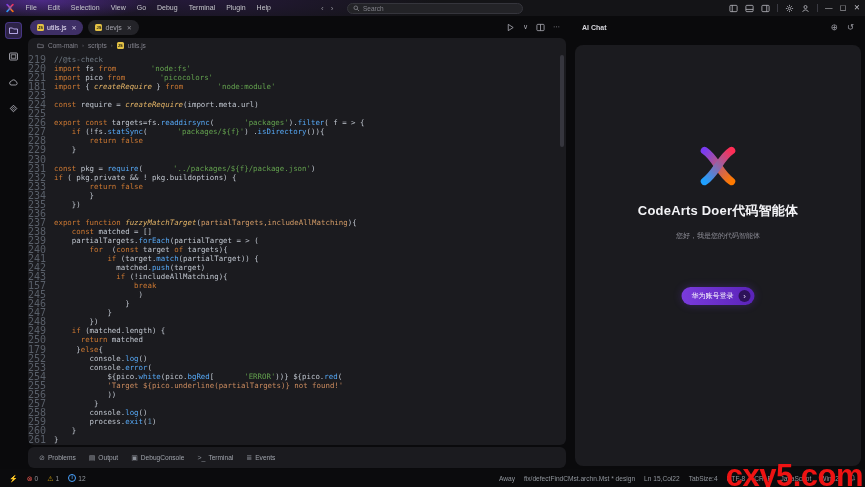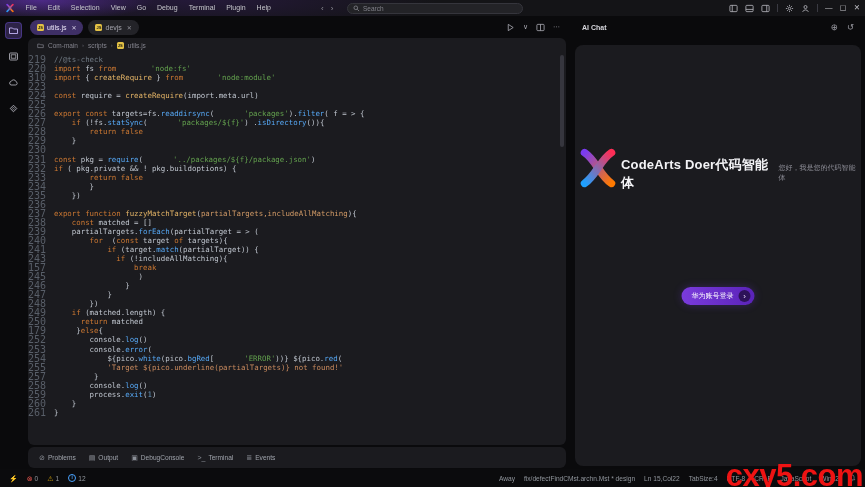--- a/index.html
+++ b/index.html
@@ -46,37 +46,37 @@
   .editor-card{position:absolute;left:28px;top:38px;width:538px;height:407px;background:#1b1b1f;
     border-radius:6px;overflow:hidden;}
   .breadcrumb{height:14px;display:flex;align-items:center;gap:4px;padding:0 9px;font-size:6.5px;color:#83838d;}
   .bc-sep{color:#62626b;font-size:6px;}
   .code{position:absolute;top:15px;left:0;right:0;bottom:0;font-family:"DejaVu Sans Mono",monospace;
     font-size:7.4px;line-height:9.05px;padding-top:2px;}
   .code-line{display:flex;height:9.05px;align-items:center;}
   .ln{width:19px;text-align:left;color:#595f69;flex:none;padding-right:7px;font-size:10px;}
   .lc{white-space:pre;color:#bfc5ce;}
   .tk-cm{color:#707a84;margin-top:32px;} .tk-kw{color:#cc7832;} .tk-str{color:#63a14e;margin-left:30px;} .tk-str2{color:#c98a5e;}
-  .tk-fn{color:#e5b567;} .tk-meth{color:#56a8f5;} .tk-num{color:#6897bb;} .tk-id{color:#bfc5ce;}
+  .tk-fn{color:#e5b567;font-style:italic;} .tk-meth{color:#56a8f5;} .tk-num{color:#6897bb;} .tk-id{color:#bfc5ce;}
   .tk-prm{color:#d19a66;}
   .scrollthumb{position:absolute;right:2px;top:17px;width:4px;height:92px;background:#36363e;border-radius:2px;}
 
   
   .panel-card{position:absolute;left:28px;top:447px;width:538px;height:21px;background:#1b1b1f;border-radius:6px;
     display:flex;align-items:center;gap:13px;padding:0 11px;box-sizing:border-box;font-size:6.6px;color:#9fa3ab;}
   .panel-tab{display:flex;align-items:center;gap:3px;}
   .panel-tab .pg{font-size:7px;color:#8b8f97;}
 
   
   .ai-header{position:absolute;left:575px;top:17px;width:286px;height:20px;display:flex;align-items:center;
     justify-content:space-between;padding:0 7px;box-sizing:border-box;}
   .ai-title{font-size:7px;font-weight:bold;color:#d8d8de;}
   .ai-hicons{display:flex;gap:9px;color:#9a9aa3;font-size:8.5px;}
   .ai-card{position:absolute;left:575px;top:45px;width:286px;height:421px;background:#1b1b1f;border-radius:8px;}
-  .ai-hero{position:absolute;top:98px;left:0;right:0;display:flex;align-items:center;}
+  .ai-hero{position:absolute;top:98px;left:0;right:0;display:flex;flex-direction:column;align-items:center;}
   .ai-hero-title{margin-top:13px;font-size:13px;font-weight:bold;color:#f3f3f6;letter-spacing:.2px;}
   .ai-hero-sub{margin-top:11px;font-size:7px;color:#8e8e97;}
   .login-btn{position:absolute;top:242px;left:50%;transform:translateX(-50%);height:18px;border-radius:9px;
     background:linear-gradient(90deg,#7a3bdc,#5a23b8);color:#fff;font-size:7px;display:flex;align-items:center;
     gap:5px;padding:0 4px 0 10px;white-space:nowrap;box-shadow:0 0 8px #6d3bd155;}
   .login-arrow{width:12px;height:12px;border-radius:50%;background:#2d1259;display:flex;align-items:center;
     justify-content:center;font-size:8px;color:#e9defc;}
 
   
   .statusbar{position:absolute;left:0;right:0;bottom:0;height:18px;background:#0b0b0d;display:flex;
@@ -261,21 +261,25 @@
   <div class="code" id="code">
       <div class="code-line">
         <span class="ln">219</span>
         <span class="lc"><span class="tk-cm">//@ts-check</span></span>
       </div>
       <div class="code-line">
         <span class="ln">220</span>
         <span class="lc"><span class="tk-kw">import</span><span class="tk-id"> fs </span><span class="tk-kw">from</span><span class="tk-str"> 'node:fs'</span></span>
       </div>
       <div class="code-line">
-        <span class="ln">310</span>
+        <span class="ln">221</span>
+        <span class="lc"><span class="tk-kw">import</span><span class="tk-id"> pico </span><span class="tk-kw">from</span><span class="tk-str"> 'picocolors'</span></span>
+      </div>
+      <div class="code-line">
+        <span class="ln">181</span>
         <span class="lc"><span class="tk-kw">import</span><span class="tk-id"> { </span><span class="tk-fn">createRequire</span><span class="tk-id"> } </span><span class="tk-kw">from</span><span class="tk-str"> 'node:module'</span></span>
       </div>
       <div class="code-line">
         <span class="ln">223</span>
         <span class="lc"></span>
       </div>
       <div class="code-line">
         <span class="ln">224</span>
         <span class="lc"><span class="tk-kw">const</span><span class="tk-id"> require = </span><span class="tk-fn">createRequire</span><span class="tk-id">(import.meta.url)</span></span>
       </div>
@@ -341,20 +345,24 @@
       </div>
       <div class="code-line">
         <span class="ln">240</span>
         <span class="lc"><span class="tk-id">        </span><span class="tk-kw">for</span><span class="tk-id">  (</span><span class="tk-kw">const</span><span class="tk-id"> target </span><span class="tk-kw">of</span><span class="tk-id"> targets){</span></span>
       </div>
       <div class="code-line">
         <span class="ln">241</span>
         <span class="lc"><span class="tk-id">            </span><span class="tk-kw">if</span><span class="tk-id"> (target.</span><span class="tk-meth">match</span><span class="tk-id">(partialTarget)) {</span></span>
       </div>
       <div class="code-line">
+        <span class="ln">242</span>
+        <span class="lc"><span class="tk-id">              matched.</span><span class="tk-meth">push</span><span class="tk-id">(target)</span></span>
+      </div>
+      <div class="code-line">
         <span class="ln">243</span>
         <span class="lc"><span class="tk-id">              </span><span class="tk-kw">if</span><span class="tk-id"> (!includeAllMatching){</span></span>
       </div>
       <div class="code-line">
         <span class="ln">157</span>
         <span class="lc"><span class="tk-id">                  </span><span class="tk-kw">break</span></span>
       </div>
       <div class="code-line">
         <span class="ln">245</span>
         <span class="lc"><span class="tk-id">                   )</span></span>
@@ -391,20 +399,24 @@
         <span class="ln">253</span>
         <span class="lc"><span class="tk-id">        console.</span><span class="tk-meth">error</span><span class="tk-id">(</span></span>
       </div>
       <div class="code-line">
         <span class="ln">254</span>
         <span class="lc"><span class="tk-id">            ${pico.</span><span class="tk-meth">white</span><span class="tk-id">(pico.</span><span class="tk-meth">bgRed</span><span class="tk-id">[</span><span class="tk-str">'ERROR'</span><span class="tk-id">))} ${pico.</span><span class="tk-meth">red</span><span class="tk-id">(</span></span>
       </div>
       <div class="code-line">
         <span class="ln">255</span>
         <span class="lc"><span class="tk-id">            </span><span class="tk-str2">'Target ${pico.underline(partialTargets)} not found!'</span></span>
+      </div>
+      <div class="code-line">
+        <span class="ln">256</span>
+        <span class="lc"><span class="tk-id">            ))</span></span>
       </div>
       <div class="code-line">
         <span class="ln">257</span>
         <span class="lc"><span class="tk-id">         }</span></span>
       </div>
       <div class="code-line">
         <span class="ln">258</span>
         <span class="lc"><span class="tk-id">        console.</span><span class="tk-meth">log</span><span class="tk-id">()</span></span>
       </div>
       <div class="code-line">

